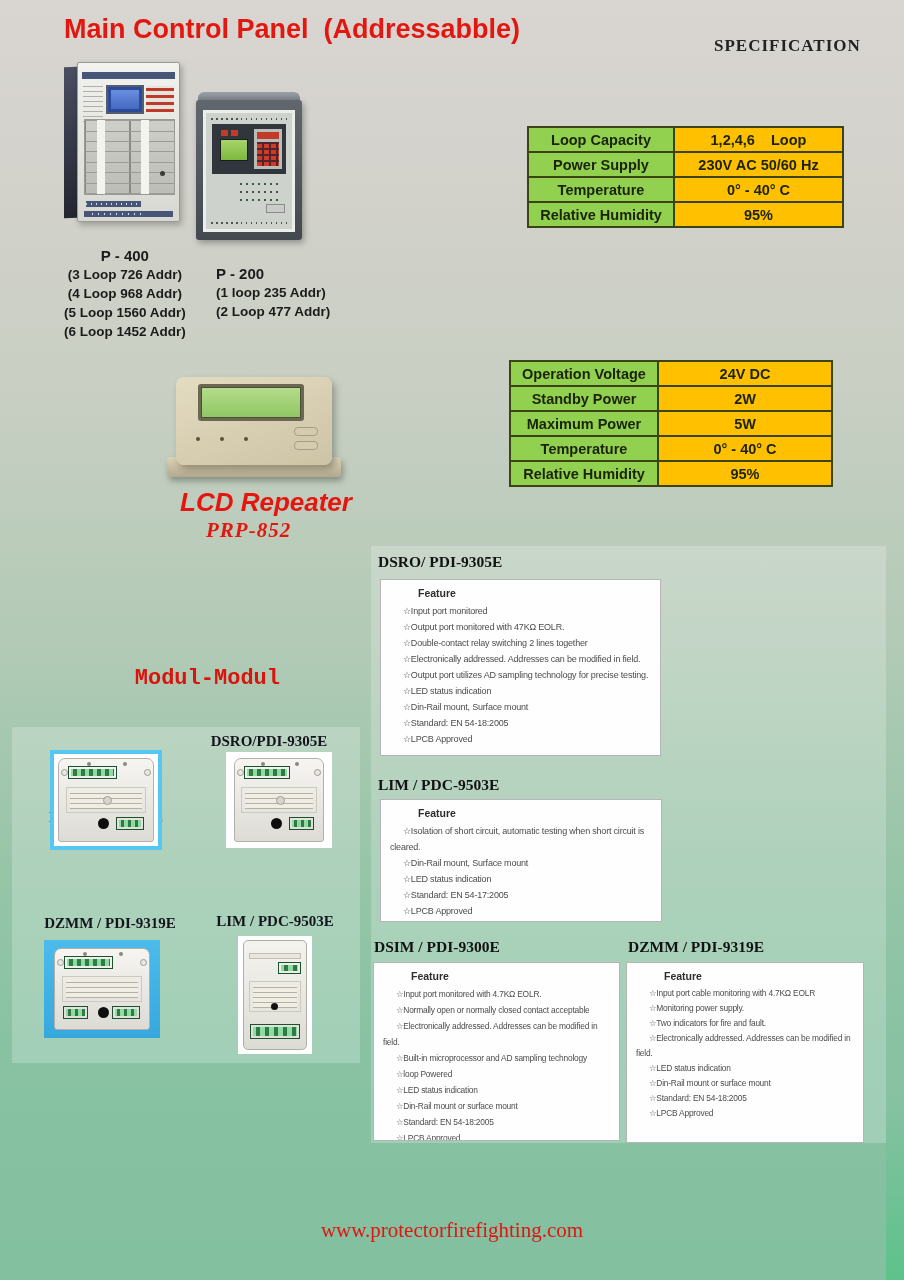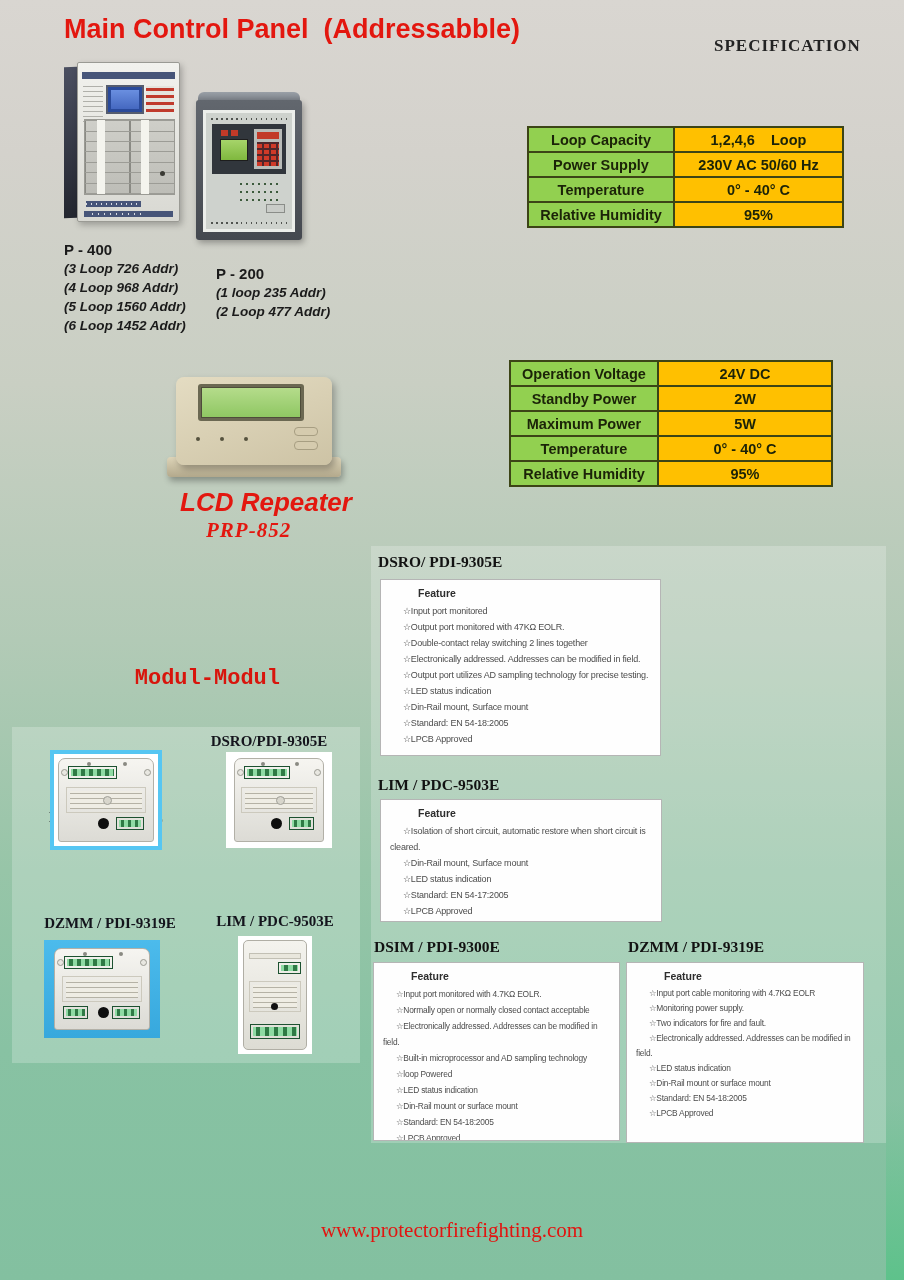--- a/index.html
+++ b/index.html
@@ -9,21 +9,21 @@
     background:linear-gradient(180deg,#d9d6d1 0%,#d4d2cc 12%,#c9cfc3 30%,#b2cab6 50%,#97c5a8 68%,#88c2a3 82%,#83c0a0 100%);
   }
   .abs{position:absolute;}
   .pre{white-space:pre;}
 
   
   .title{left:64px;top:14px;font-size:27px;font-weight:bold;color:#e3170f;}
   .spec-head{left:714px;top:36px;font-family:"Liberation Serif",serif;font-size:17px;font-weight:bold;color:#232323;letter-spacing:1px;}
   .panel-label{color:#1b1b1b;line-height:19px;}
   .panel-label .nm{font-size:15px;font-weight:bold;}
-  .panel-label .ln{font-size:13.5px;font-weight:bold;font-style:italic;}
+  .panel-label .ln{font-size:13.5px;font-weight:bold;}
   .lcd-label{left:180px;top:487px;font-size:26px;font-weight:bold;font-style:italic;color:#e3170f;}
   .lcd-model{left:206px;top:518px;font-family:"Liberation Serif",serif;font-size:21px;font-weight:bold;font-style:italic;color:#e3170f;letter-spacing:1px;}
   .serif-h{font-family:"Liberation Serif",serif;font-size:15.5px;font-weight:bold;color:#121212;}
   .mod-label{font-family:"Liberation Serif",serif;font-size:15px;font-weight:bold;color:#14141c;text-align:center;}
   .modules-head{left:110px;top:666px;width:170px;text-align:right;font-family:Liberation Mono, monospace;font-size:22px;font-weight:bold;color:#d8150c;}
   .footer{left:0;right:0;top:1218px;text-align:center;font-family:"Liberation Serif",serif;font-size:21px;font-weight:normal;color:#e21410;}
 
   
   .lite{background:rgba(255,255,255,0.22);}
   .panel-left{left:12px;top:727px;width:348px;height:336px;}
@@ -175,21 +175,21 @@
         </div>
         <div class="p200-leds p200-l1"></div>
         <div class="p200-leds p200-l2"></div>
         <div class="p200-leds p200-l3"></div>
         <div class="p200-chip"></div>
         <div class="p200-dotrow p200-dr-b"></div>
       </div>
     </div>
   </div>
 
-  <div class="abs panel-label" style="left:64px;top:240px;">
+  <div class="abs panel-label" style="left:64px;top:246px;text-align:center;">
     <div class="nm">P - 400</div>
     <div class="ln">(3 Loop 726 Addr)</div>
     <div class="ln">(4 Loop 968 Addr)</div>
     <div class="ln">(5 Loop 1560 Addr)</div>
     <div class="ln">(6 Loop 1452 Addr)</div>
   </div>
   <div class="abs panel-label" style="left:216px;top:264px;">
     <div class="nm">P - 200</div>
     <div class="ln">(1 loop 235 Addr)</div>
     <div class="ln">(2 Loop 477 Addr)</div>
@@ -283,21 +283,21 @@
       <div class="sq-sticker"></div>
       <div class="sq-cdot"></div>
       <div class="sq-buzzer"></div>
       <div class="sq-term-b"></div>
     </div>
   </div>
 
   <div class="abs serif-h" style="left:378px;top:776px;">LIM / PDC-9503E</div>
   <div class="abs feat-box fb-lim">
     <div class="feat-title">Feature</div>
-    <div class="feat-item">☆Isolation of short circuit, automatic restore when short circuit is cleared.</div>
+    <div class="feat-item">☆Isolation of short circuit, automatic testing when short circuit is cleared.</div>
     <div class="feat-item">☆Din-Rail mount, Surface mount</div>
     <div class="feat-item">☆LED status indication</div>
     <div class="feat-item">☆Standard: EN 54-17:2005</div>
     <div class="feat-item">☆LPCB Approved</div>
   </div>
 
   <div class="abs mod-label" style="left:32px;top:915px;width:156px;">DZMM / PDI-9319E</div>
   <div class="abs mod-photo ph-dzmm">
     <div class="sq-mod">
       <div class="sq-screw scr1"></div>

